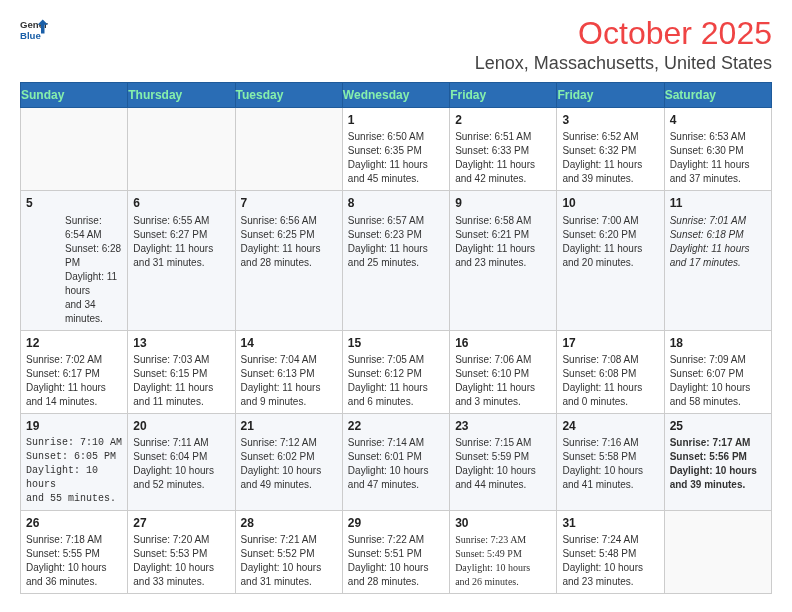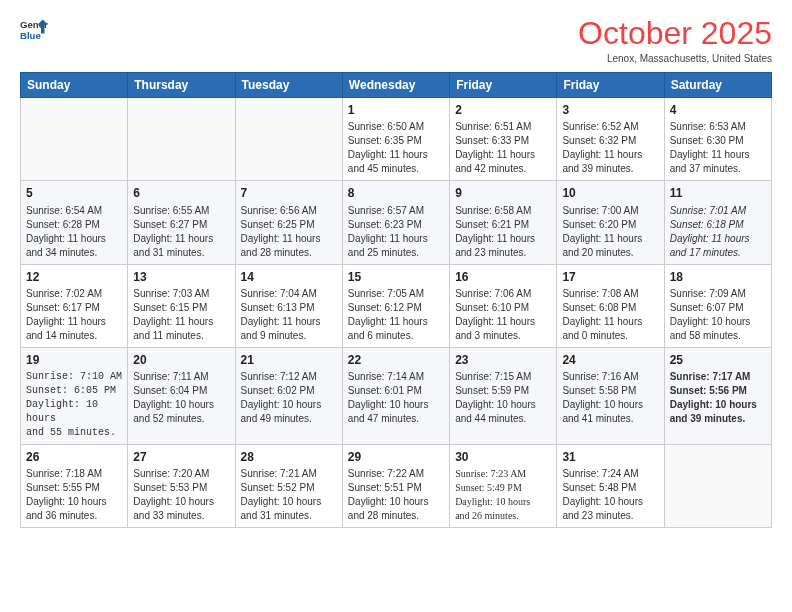--- a/index.html
+++ b/index.html
@@ -35,35 +35,35 @@
     .title-section {
       text-align: right;
     }
     .month-title {
       font-size: 32px;
       font-weight: normal;
       color: #ef4444;
       line-height: 1.1;
     }
     .location {
-      font-size: 10px;
+      font-size: 18px;
       color: #444;
       margin-top: 2px;
     }
     .calendar {
       width: 100%;
       border-collapse: collapse;
       border: 1px solid #ccc;
     }
     .calendar th {
       background: #2a6db5;
-      color: #ffffff;
+      color: #86efac;
       font-size: 12px;
       font-weight: bold;
-      padding: 5px 6px;
+      padding: 5px 0;
       text-align: left;
       border: 1px solid #1e5a9a;
     }
     .calendar td {
       vertical-align: top;
       border: 1px solid #ccc;
       padding: 4px 5px;
       width: calc(100% / 7);
       min-height: 80px;
       background: #fff;
@@ -153,21 +153,21 @@
             <span class="day-number">4</span>
             <div class="day-info" style="white-space: pre-line;">Sunrise: 6:53 AM
 Sunset: 6:30 PM
 Daylight: 11 hours
 and 37 minutes.</div>
           </td>
         </tr>
         <tr class="row-even">
           <td>
             <span class="day-number">5</span>
-            <div class="day-info" style="white-space: pre-line;">Sunrise: 6:54 AM
+            <div class="day-info" style="white-space: pre-line; margin-left: 39px;">Sunrise: 6:54 AM
 Sunset: 6:28 PM
 Daylight: 11 hours
 and 34 minutes.</div>
           </td>
           <td>
             <span class="day-number">6</span>
             <div class="day-info" style="white-space: pre-line;">Sunrise: 6:55 AM
 Sunset: 6:27 PM
 Daylight: 11 hours
 and 31 minutes.</div>

